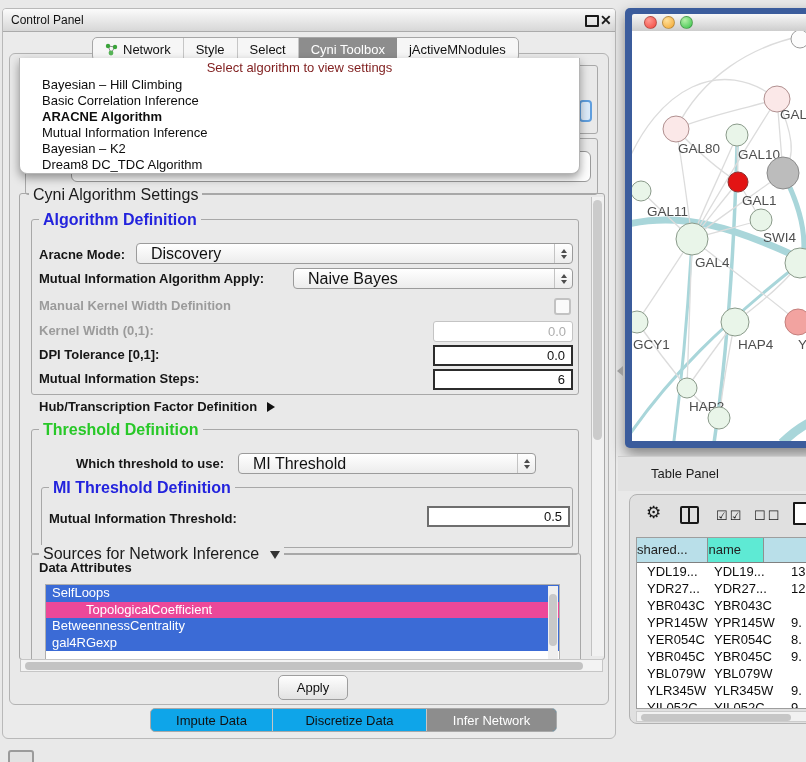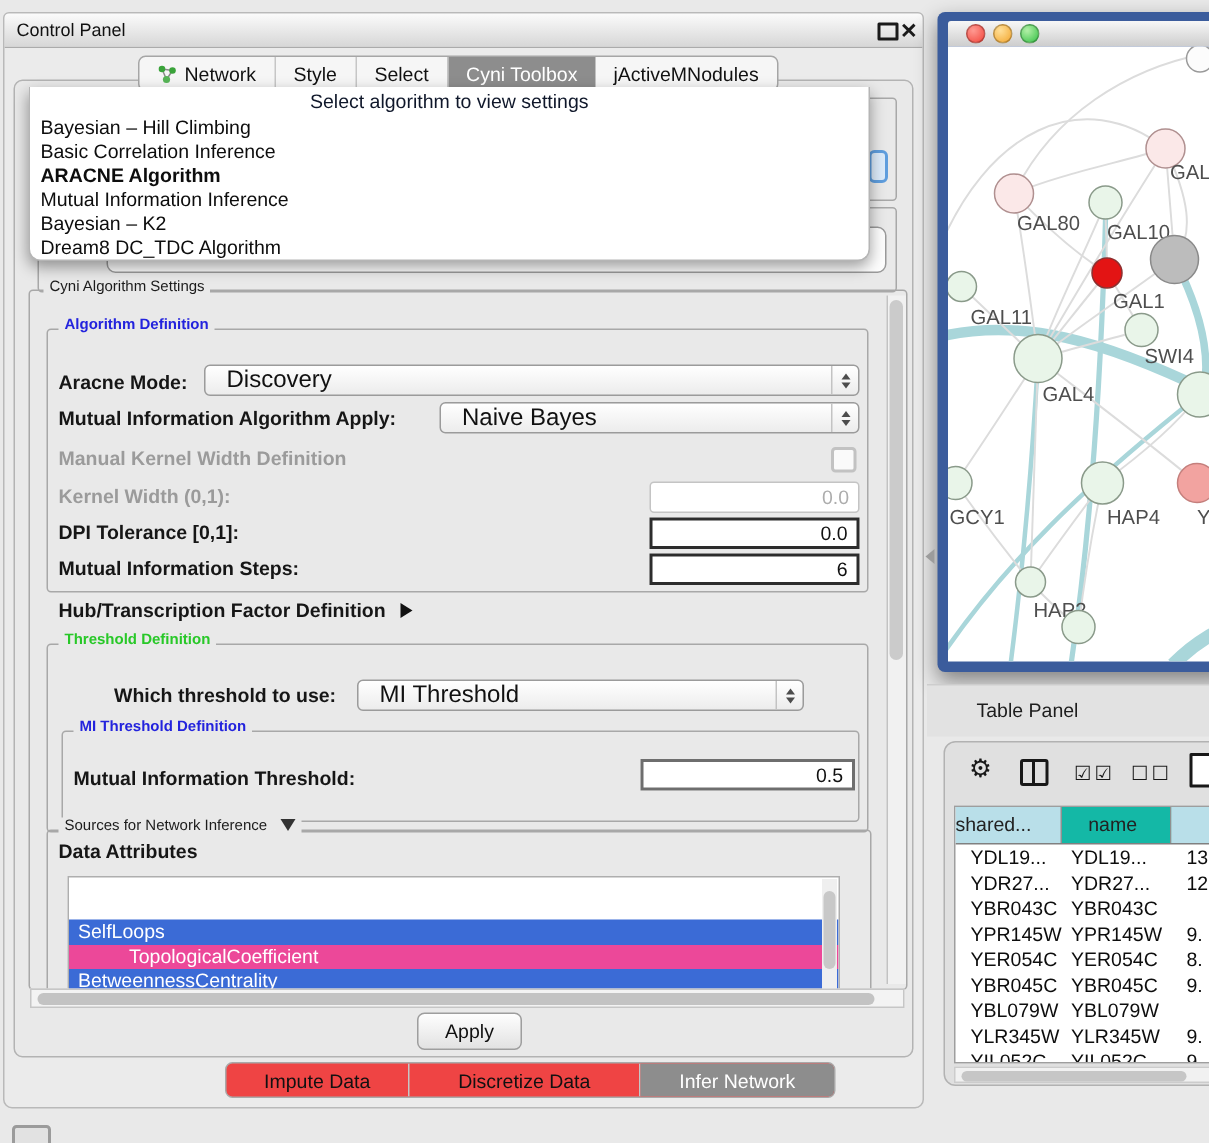--- a/index.html
+++ b/index.html
@@ -36,27 +36,27 @@
   #combo-sliver{position:absolute;left:68px;top:142px;width:520px;height:31px;background:#fdfdfd;
       border:1px solid #9a9a9a;border-radius:6px;box-sizing:border-box;}
   #combo-blue-frag{position:absolute;left:576px;top:91px;width:13px;height:22px;background:#dcebfa;
       border:2px solid #5f9ede;border-radius:4px;box-sizing:border-box;}
 
   
   #algo-popup{position:absolute;left:16px;top:49px;width:559px;height:115px;background:#ffffff;
       border:1px solid #b5b5b5;border-top:none;border-radius:0 0 8px 8px;z-index:30;
       box-shadow:0 4px 10px rgba(0,0,0,.38);}
   #algo-placeholder{position:absolute;left:0;top:2px;width:100%;text-align:center;
-      font-size:13px;color:#0f172a;}
+      font-size:13px;color:#7f1d1d;}
   .algo-item{position:absolute;left:0;width:100%;height:16px;line-height:16px;
-      padding-left:7px;font-size:13px;color:#0d0d0d;box-sizing:border-box;}
+      padding-left:22px;font-size:13px;color:#0d0d0d;box-sizing:border-box;}
   .algo-item.bold{font-weight:bold;}
 
   
-  .legend{position:absolute;background:#e9e9e9;padding:0 4px;font-size:10px;white-space:nowrap;z-index:3;}
+  .legend{position:absolute;background:#e9e9e9;padding:0 4px;font-size:16px;white-space:nowrap;z-index:3;}
   .legend.blue{color:#2323dd;font-weight:bold;}
   .legend.green{color:#28c828;font-weight:bold;}
   #cyni-group{left:16px;top:184px;width:586px;height:467px;}
   #algdef-group{left:28px;top:210px;width:548px;height:176px;}
   #thr-group{left:28px;top:420px;width:548px;height:126px;}
   #midef-group{left:38px;top:478px;width:532px;height:61px;}
   #src-group{left:28px;top:544px;width:550px;height:118px;}
 
   
   .combo{position:absolute;height:21px;border:1px solid #9b9b9b;border-radius:4px;
@@ -97,21 +97,21 @@
   #vscroll-thumb{position:absolute;left:1px;top:3px;width:9px;height:240px;background:#cbcbcb;border-radius:5px;}
   #hscroll{position:absolute;left:17px;top:650px;width:583px;height:13px;background:#f3f3f3;
       border:1px solid #c6c6c6;z-index:10;box-sizing:border-box;}
   #hscroll-thumb{position:absolute;left:4px;top:2px;width:558px;height:8px;background:#c3c3c3;border-radius:4px;}
 
   #apply-btn{position:absolute;left:275px;top:666px;width:68px;height:23px;border:1px solid #9e9e9e;
       border-radius:5px;background:linear-gradient(#fefefe,#e2e2e2);font-size:13px;color:#111;
       display:flex;align-items:center;justify-content:center;}
 
   #bottom-tabs{position:absolute;left:147px;top:699px;height:22px;display:flex;
-      background:#ef4444;border:1px solid #a9a9a9;border-radius:5px;overflow:hidden;justify-content:center;}
+      background:#0ea5e9;border:1px solid #a9a9a9;border-radius:5px;overflow:hidden;justify-content:center;}
 
   
   #net{position:absolute;left:625px;top:8px;width:195px;height:440px;background:#3b5c9c;
       border-radius:5px;box-shadow:0 6px 14px rgba(0,0,0,.45);}
   #net-titlebar{position:absolute;left:7px;top:6px;width:188px;height:17px;
       background:linear-gradient(#f7f7f7,#cdcdcd);border-radius:2px 2px 0 0;}
   .light{position:absolute;top:2px;width:13px;height:13px;border-radius:50%;box-sizing:border-box;
       border:1px solid rgba(0,0,0,.25);}
   #light-red{left:12px;background:radial-gradient(circle at 35% 30%,#ff9a92,#f2463c);}
   #light-yellow{left:30px;background:radial-gradient(circle at 35% 30%,#ffe09a,#f3a62e);}
@@ -134,21 +134,21 @@
   #cols-icon i{position:absolute;left:6px;top:0;width:2px;height:14px;background:#181818;display:block;}
   #check-pair{left:86px;top:13px;font-size:13px;letter-spacing:2px;}
   #uncheck-pair{left:124px;top:13px;font-size:13px;letter-spacing:2px;}
   #partial-icon{left:163px;top:7px;width:16px;height:19px;border:2px solid #181818;border-radius:1px;background:#fff;}
   #table-area{position:absolute;left:6px;top:42px;width:179px;height:172px;background:#fff;
       border:1px solid #9e9e9e;overflow:hidden;box-sizing:border-box;}
   #table-head{display:flex;height:24px;border-bottom:1px solid #808080;}
   .hcell{box-sizing:border-box;border-right:1px solid #909090;font-size:13px;color:#222;
       line-height:24px;text-align:right;padding-right:22px;}
   .hcell.c0{width:71px;}
-  .hcell.c1{width:73px;background:#14b8a6;}
+  .hcell.c1{width:56px;background:#5eead4;}
   .hcell.c2{flex:1;border-right:none;}
   .hblue{background:#b9dfe9;}
   .trow{display:flex;height:17px;}
   .tcell{box-sizing:border-box;font-size:13px;color:#0d0d0d;line-height:17px;overflow:hidden;white-space:nowrap;}
   .tcell.c0{width:71px;padding-left:10px;}
   .tcell.c1{width:79px;padding-left:6px;}
   .tcell.c2{flex:1;padding-left:4px;}
   #table-hscroll{position:absolute;left:6px;top:216px;width:179px;height:11px;background:#f1f1f1;
       border:1px solid #cccccc;box-sizing:border-box;}
   #table-hthumb{position:absolute;left:4px;top:1.5px;width:150px;height:7px;background:#c6c6c6;border-radius:4px;}
@@ -277,21 +277,21 @@
   </div>
 
   <div class="group" id="src-group"></div>
   <div class="legend" style="left:36px;top:536px;color:#1c1c1c">
     <span>Sources for Network Inference</span>
     <i class="tri-down-s"></i>
   </div>
   <div class="abs b13" style="left:36px;top:551px">Data Attributes</div>
 
   <div id="attr-list">
-    <div class="attr-item" style="background: rgb(59, 107, 214); margin-top: 28px;">SelfLoops</div>
+    <div class="attr-item" style="background: rgb(59, 107, 214);">SelfLoops</div>
     <div class="attr-item" style="background: #ec4899; padding-left: 40px;">TopologicalCoefficient</div>
     <div class="attr-item" style="background: rgb(59, 107, 214);">BetweennessCentrality</div>
     <div class="attr-item" style="background: rgb(59, 107, 214);">gal4RGexp</div>
     <div id="attr-scroll">
       <div id="attr-thumb"></div>
     </div>
   </div>
 
   <div id="vscroll">
     <div id="vscroll-thumb"></div>

